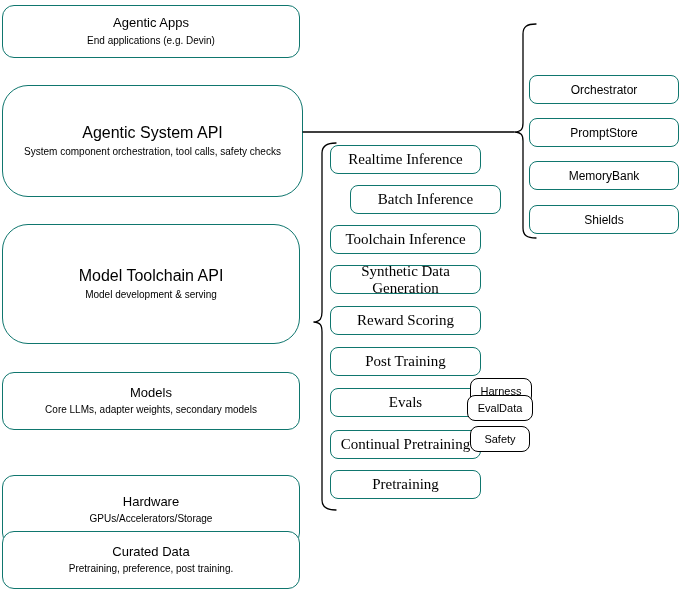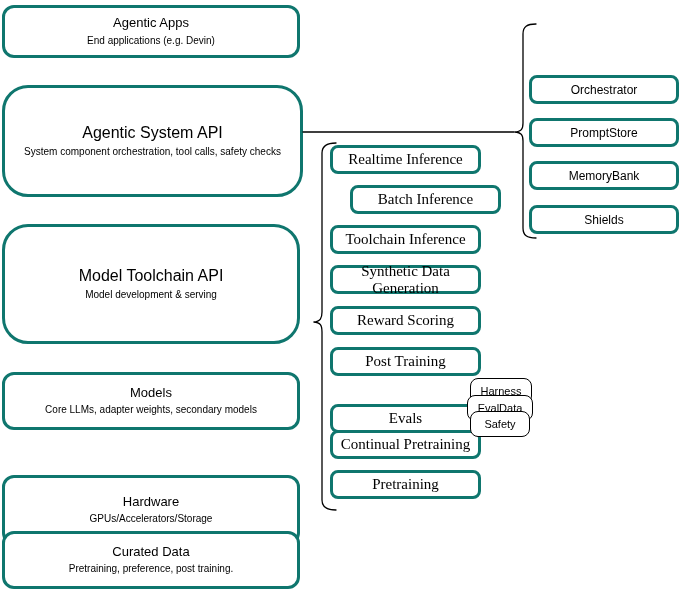--- a/index.html
+++ b/index.html
@@ -7,21 +7,21 @@
     position:relative;
     width:682px; height:591px;
     background:#ffffff;
     font-family:"Liberation Sans", sans-serif;
     color:#000000;
     overflow:hidden;
   }
   .box {
     position:absolute;
     background:#ffffff;
-    border:3px solid #0f766e;
+    border:1px solid #0f766e;
     box-sizing:border-box;
     display:flex; flex-direction:column;
     align-items:center; justify-content:center;
     text-align:center;
     z-index:1;
   }
   .lbox { left:2px; width:298px; border-radius:12px; }
   .lbox.lg { border-radius:26px; }
   .lbox .title { font-size:13px; line-height:1.15; }
   .lbox.lg .title { font-size:16px; }
@@ -83,27 +83,27 @@
     <div class="title">Curated Data</div>
     <div class="subtitle">Pretraining, preference, post training.</div>
   </div>
 
   <div class="box mbox" style="top:145px;">Realtime Inference</div>
   <div class="box mbox" style="top:185px;margin-left:20px;">Batch Inference</div>
   <div class="box mbox" style="top:225px;">Toolchain Inference</div>
   <div class="box mbox" style="top:265px;">Synthetic Data Generation</div>
   <div class="box mbox" style="top:306px;">Reward Scoring</div>
   <div class="box mbox" style="top:347px;">Post Training</div>
-  <div class="box mbox" style="top:388px;margin-top:16px;">Evals</div>
+  <div class="box mbox" style="top:388px;">Evals</div>
   <div class="box mbox" style="top:430px;">Continual Pretraining</div>
   <div class="box mbox" style="top:470px;">Pretraining</div>
 
   <div class="pill" style="left:470px; top:378px; width:62px;">Harness</div>
   <div class="pill" style="left:467px; top:395px; width:66px;">EvalData</div>
-  <div class="pill" style="left:470px; top:411px; width:60px;">Safety</div>
+  <div class="pill" style="left:470px; top:426px; width:60px;">Safety</div>
 
   <div class="box rbox" style="top:75px;">Orchestrator</div>
   <div class="box rbox" style="top:118px;">PromptStore</div>
   <div class="box rbox" style="top:161px;">MemoryBank</div>
   <div class="box rbox" style="top:205px;">Shields</div>
 
   <svg class="overlay" viewBox="0 0 682 591" xmlns="http://www.w3.org/2000/svg">
     <line x1="303" y1="132" x2="514" y2="132"></line>
     <path d="M 536 24 C 527 24 523 26.5 523 34 L 523 123 C 523 129 521.5 131.5 514.5 132 C 521.5 132.5 523 135 523 141 L 523 228 C 523 235.5 527 238 536 238"></path>
     <path d="M 336 143 C 327 143 322 145.5 322 153 L 322 312 C 322 318 320.5 321.5 313.5 322 C 320.5 322.5 322 325 322 332 L 322 500 C 322 507.5 327 510 336 510"></path>

